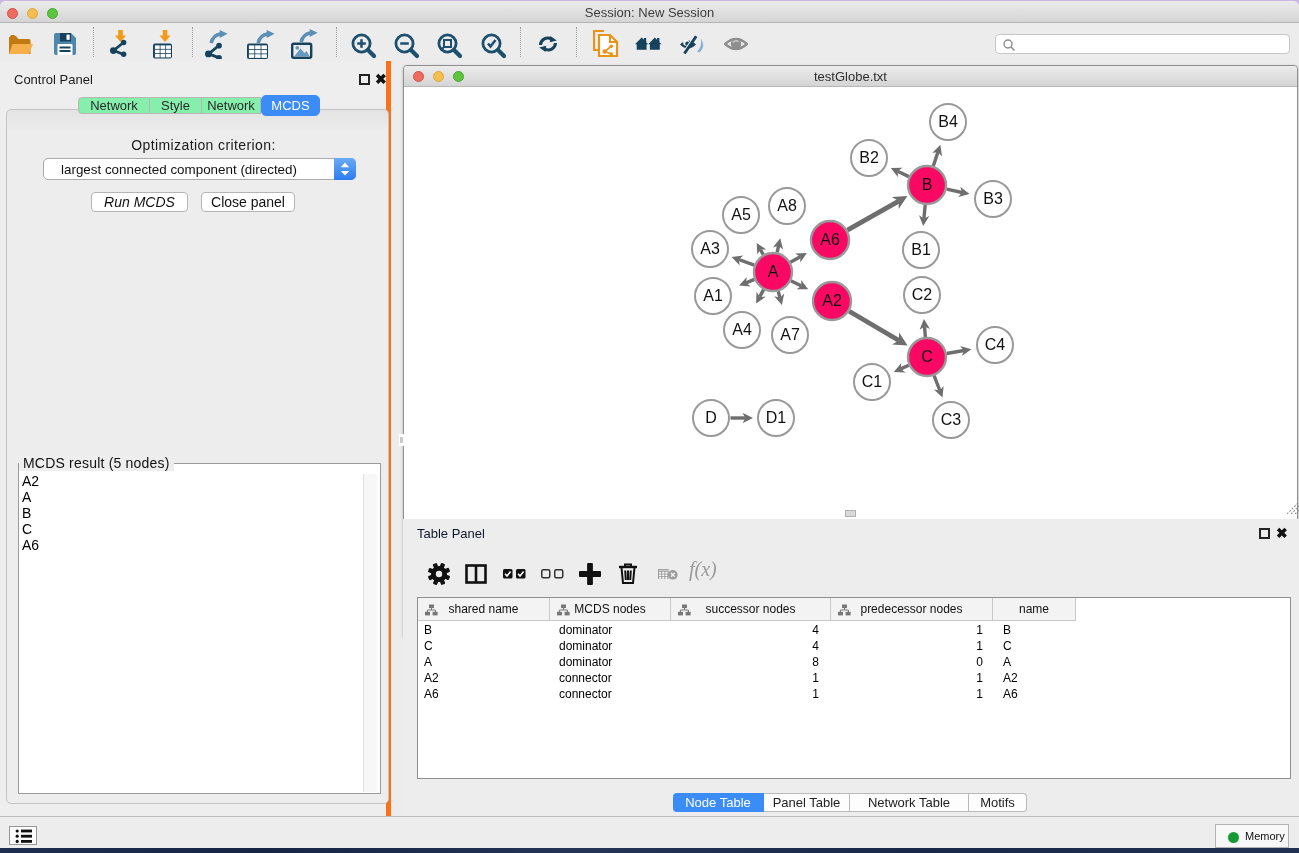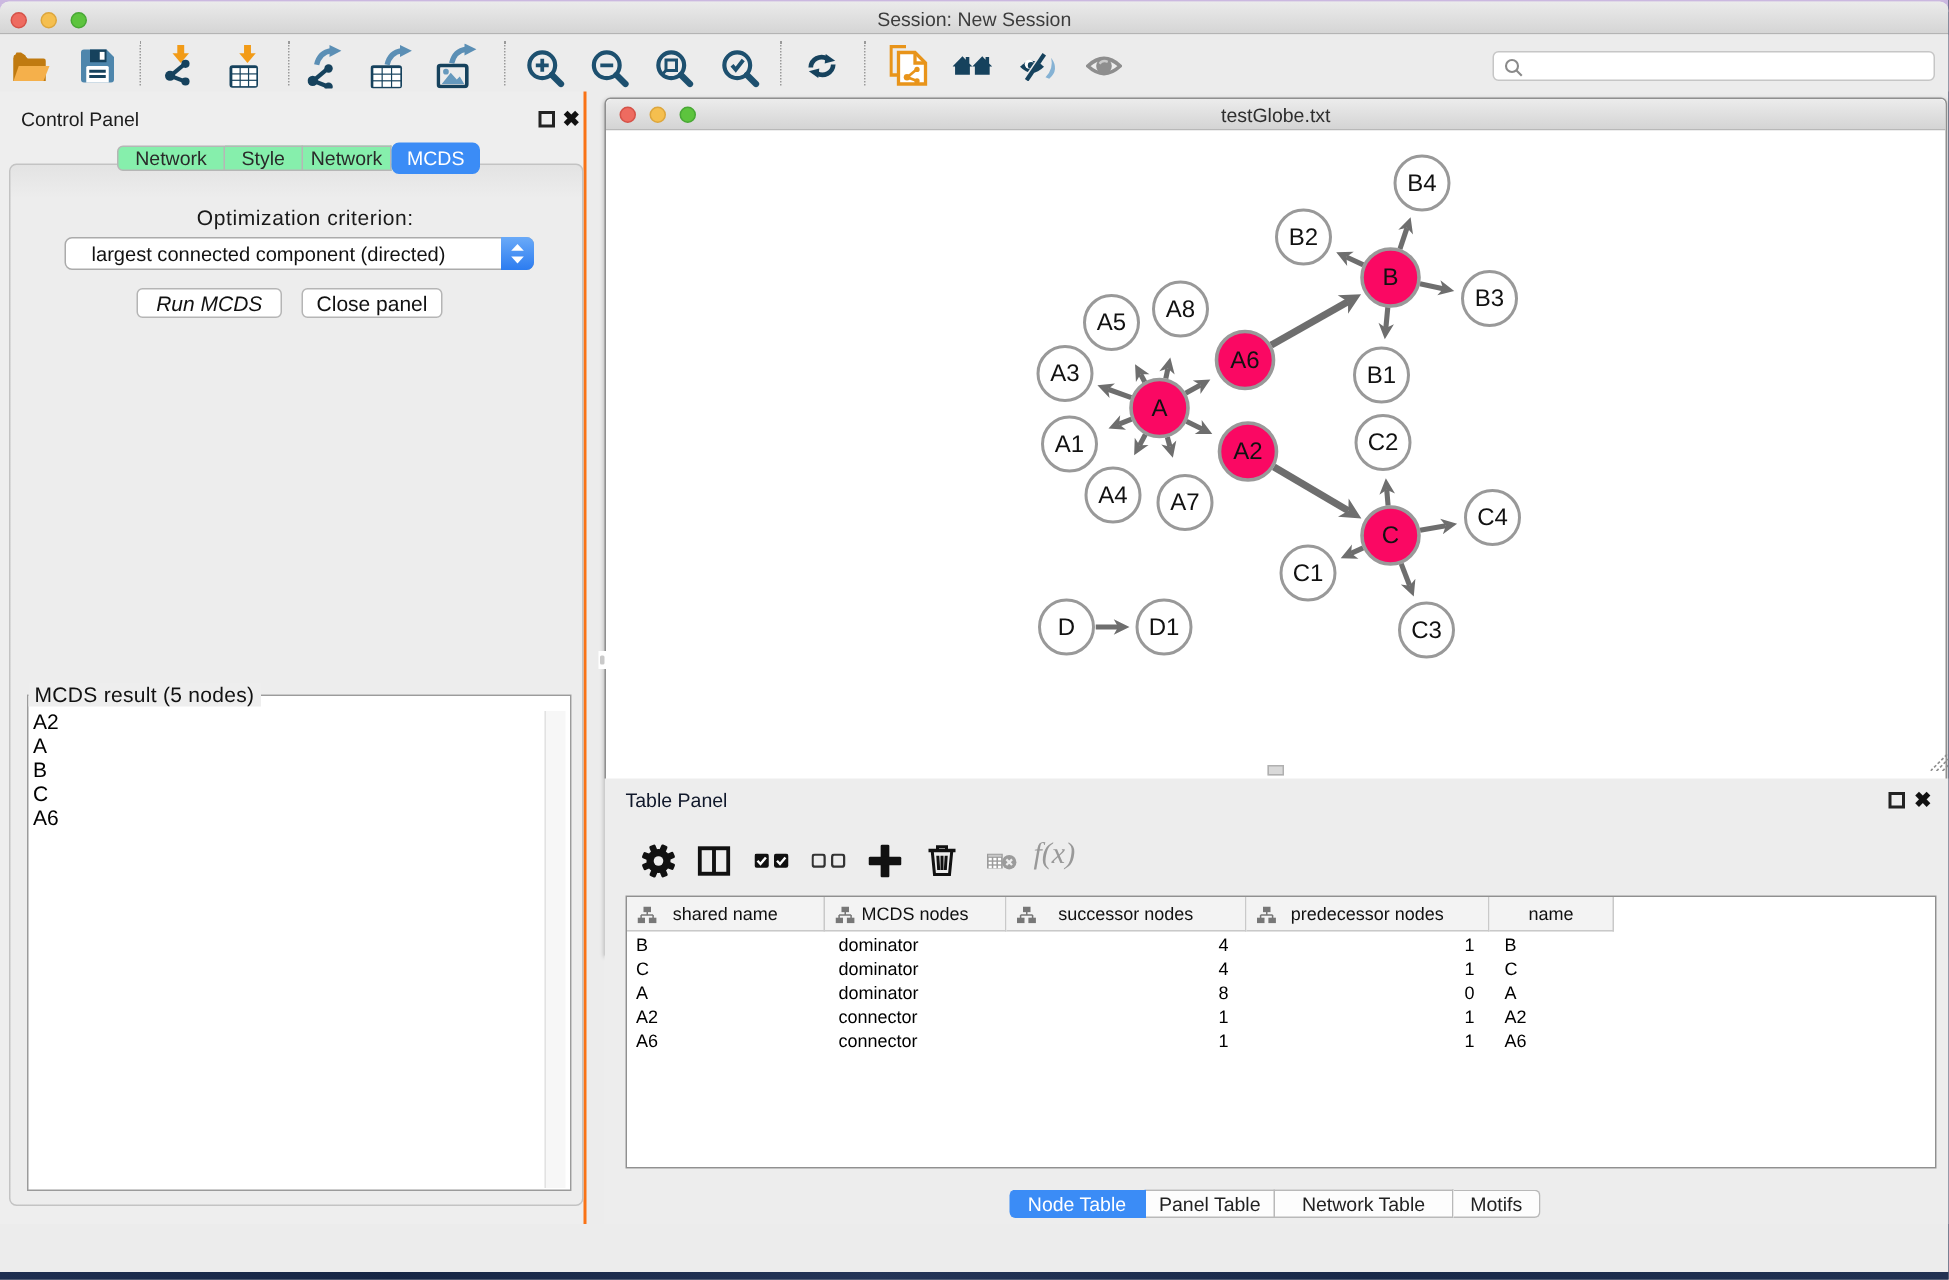--- a/index.html
+++ b/index.html
@@ -22,21 +22,21 @@
   #apptitle { position:absolute; top:4px; left:0; width:1299px; text-align:center;
               font-size:13px; color:#3c3c3c; }
   
   #toolbar { position:absolute; left:0; top:22px; width:1299px; height:38px; background:#ececec; }
   .tsep { position:absolute; top:4px; height:30px; width:0;
           border-left:1px dotted #9a9a9a; }
   #searchbox { position:absolute; left:995px; top:11px; width:295px; height:20px;
                background:#fff; border:1px solid #c6c6c6; border-radius:4px; }
   
   #cpanel { position:absolute; left:0; top:60px; width:391px; height:755px; background:#eeeeee;
-            border-right:2px solid #f97316; }
+            border-right:5px solid #f97316; }
   #cpanel .ptitle { position:absolute; left:14px; top:11px; font-size:13px; color:#1c1c1c; }
   .floatbtn { position:absolute; width:11px; height:11px; border:2px solid #222; }
   .closebtn { position:absolute; font-size:14px; font-weight:bold; color:#111; line-height:11px; }
   #cp-inner { position:absolute; left:6px; top:48px; width:383px; height:695px;
               border:1px solid #c3c3c3; border-radius:5px;
               background:linear-gradient(#e3e3e3, #ededed 22px); }
   #cp-tabs { position:absolute; left:78px; top:36px; height:17px; z-index:5; display:flex; }
   .cptab { height:17px; background:#86efac; border:1px solid #b6b6b6; border-left:none;
            font-size:13px; color:#2a2a2a; text-align:center; line-height:16px; }
   .cptab.first { border-left:1px solid #b6b6b6; border-radius:4px 0 0 4px; }
@@ -558,13 +558,29 @@
 <div class="td" style="left:413px; top:88px; width:152px; text-align:right;">1</div>
 <div class="td" style="left:585px; top:88px;">A6</div>
       </div>
     <div id="btabs">
       <div class="btab sel" style="width:91px;">Node Table</div>
       <div class="btab" style="width:86px;">Panel Table</div>
       <div class="btab" style="width:119px;">Network Table</div>
       <div class="btab last" style="width:58px;">Motifs</div>
     </div>
   </div>
+  <div id="statusbar">
+    <div id="listbtn"><svg width="26" height="17" viewBox="0 0 26 17" style="margin:1px 0 0 5px;">
+          <g fill="#111111">
+            <circle cx="2.2" cy="3" r="1.6"></circle>
+            <rect x="6" y="1.6" width="11" height="2.8"></rect>
+            <circle cx="2.2" cy="8.2" r="1.6"></circle>
+            <rect x="6" y="6.8" width="11" height="2.8"></rect>
+            <circle cx="2.2" cy="13.4" r="1.6"></circle>
+            <rect x="6" y="12" width="11" height="2.8"></rect>
+          </g>
+        </svg></div>
+    <div id="membtn">
+        <div class="dot"></div>
+        <div class="mt">Memory</div>
+      </div>
+  </div>
 </div>
 
 </body></html>

